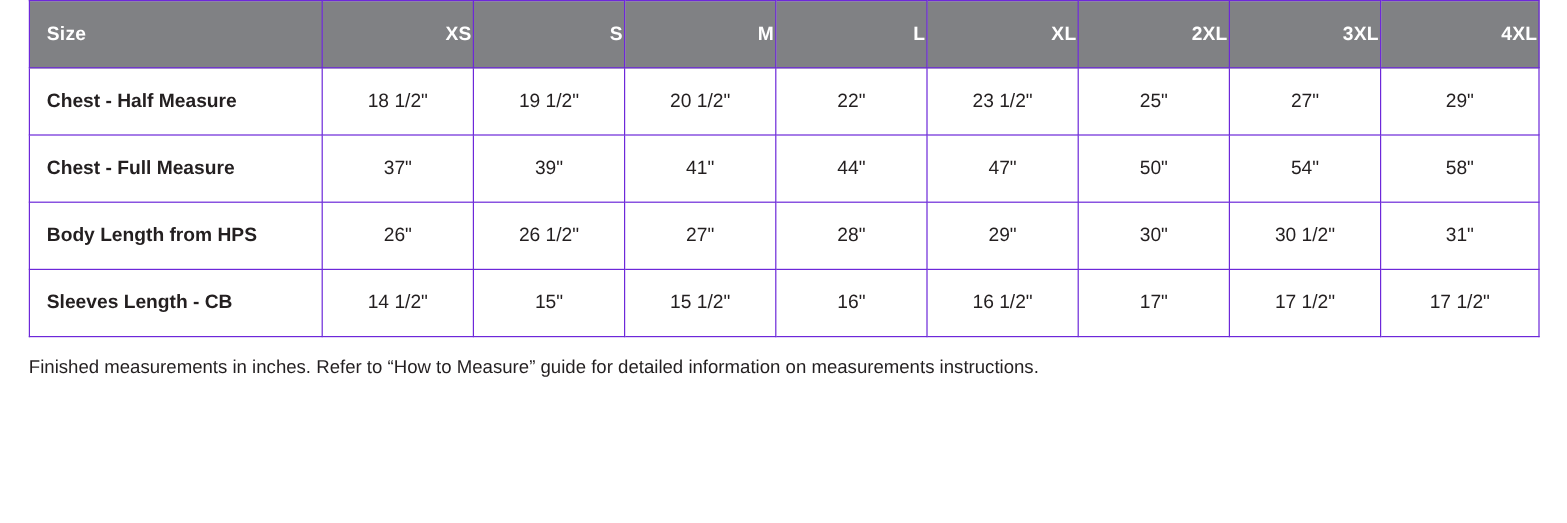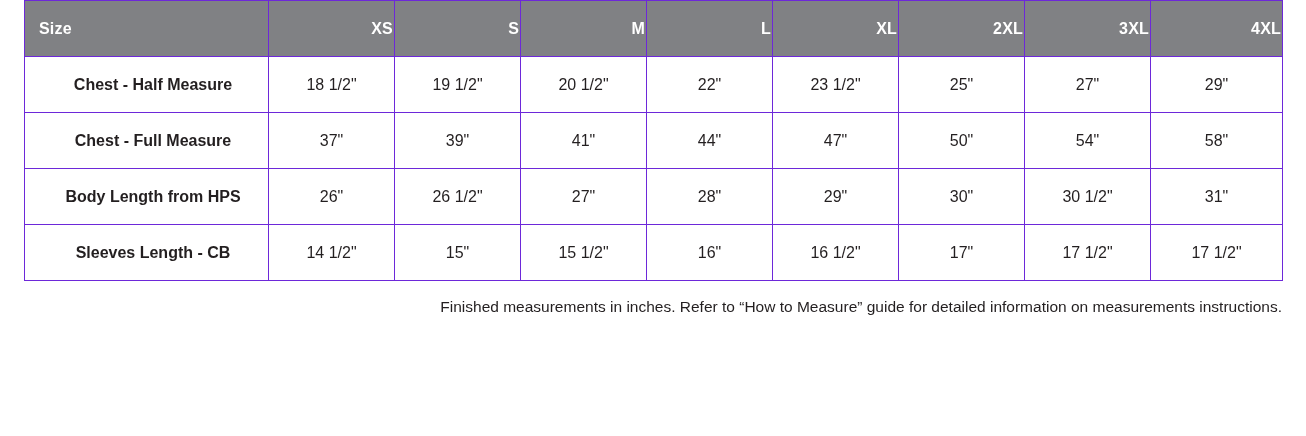--- a/index.html
+++ b/index.html
@@ -48,38 +48,37 @@
     font-weight: bold;
     text-align: right;
     border-color: #808184;
     letter-spacing: 0.2px;
   }
   thead th.col-label {
     text-align: left;
     padding-left: 14px;
   }
   tbody td.row-label {
-    text-align: center;
+    text-align: left;
     padding-left: 14px;
     font-size: 16px;
     font-weight: bold;
     color: #231f20;
   }
   tbody td.value {
     text-align: center;
     font-size: 16px;
     font-weight: 400;
     color: #231f20;
   }
   .footnote {
     font-size: 15.5px;
     color: #231f20;
     padding-top: 16px;
     line-height: 1.3;
-    text-align: right;
   }
 </style>
 </head>
 <body>
 
 <div class="page">
 
 
   <table class="size-chart">
     <colgroup>

